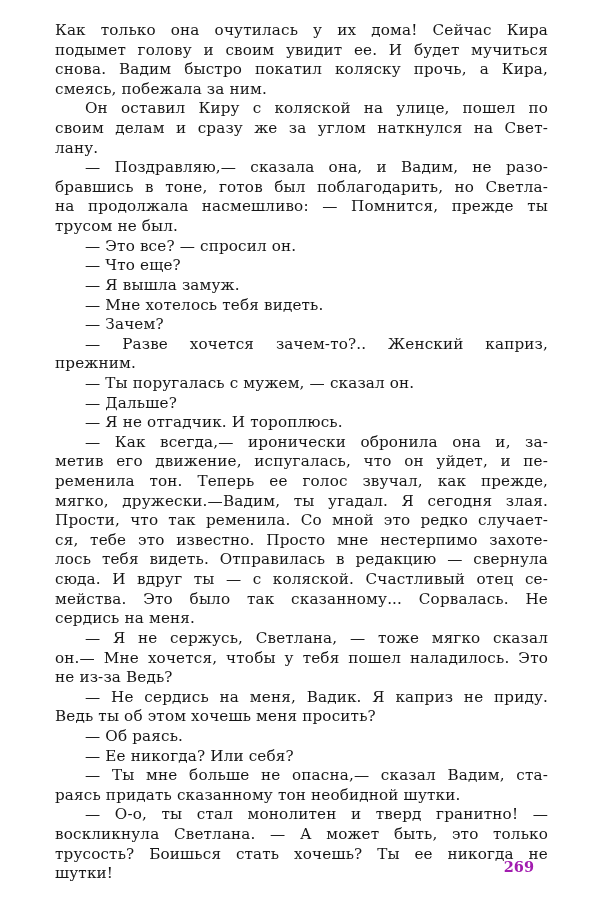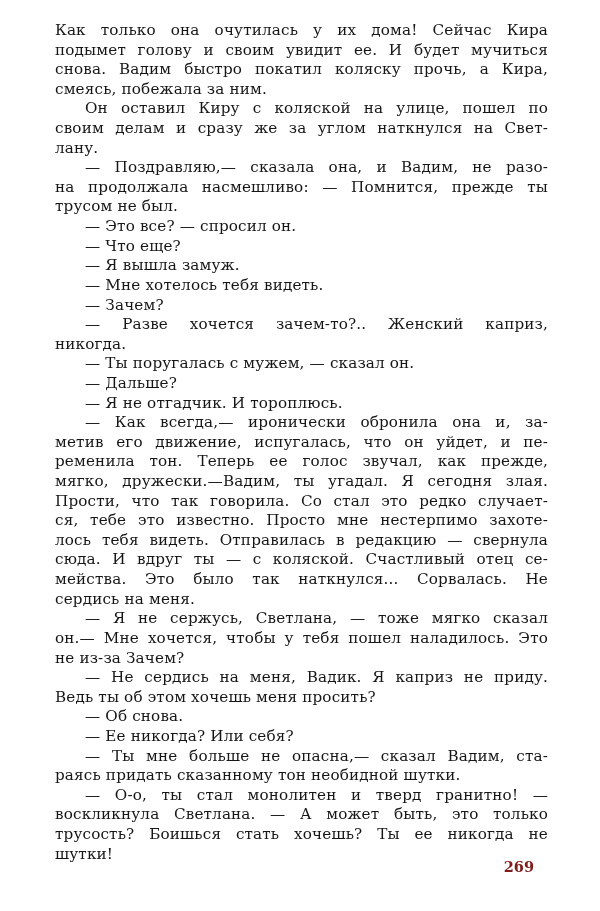--- a/index.html
+++ b/index.html
@@ -12,63 +12,64 @@
   }
   .line {
     display: block; height: 19.62px; white-space: nowrap;
     text-align: justify; text-align-last: justify;
   }
   .line.indent { padding-left: 30px; }
   .line.last { text-align-last: left; }
   .page-number {
     position: absolute; right: 66px; top: 858px;
     font-family: "DejaVu Serif", "Liberation Serif", serif;
-    font-weight: bold; font-size: 14.5px; color: #7f1d1d;
+    font-weight: bold; font-size: 14.5px; color: #a21caf;
   }
 </style>
 </head>
 <body>
 
 <div class="page" id="page">
     <span class="line">Как только она очутилась у их дома! Сейчас Кира</span>
     <span class="line">подымет голову и своим увидит ее. И будет мучиться</span>
     <span class="line">снова. Вадим быстро покатил коляску прочь, а Кира,</span>
     <span class="line last">смеясь, побежала за ним.</span>
     <span class="line indent">Он оставил Киру с коляской на улице, пошел по</span>
     <span class="line">своим делам и сразу же за углом наткнулся на Свет-</span>
     <span class="line last">лану.</span>
     <span class="line indent">— Поздравляю,— сказала она, и Вадим, не разо-</span>
+    <span class="line">бравшись в тоне, готов был поблагодарить, но Светла-</span>
     <span class="line">на продолжала насмешливо: — Помнится, прежде ты</span>
     <span class="line last">трусом не был.</span>
     <span class="line indent last">— Это все? — спросил он.</span>
     <span class="line indent last">— Что еще?</span>
     <span class="line indent last">— Я вышла замуж.</span>
     <span class="line indent last">— Мне хотелось тебя видеть.</span>
     <span class="line indent last">— Зачем?</span>
     <span class="line indent">— Разве хочется зачем-то?.. Женский каприз,</span>
-    <span class="line last">никогда.</span>
+    <span class="line last">прежним.</span>
     <span class="line indent last">— Ты поругалась с мужем, — сказал он.</span>
     <span class="line indent last">— Дальше?</span>
     <span class="line indent last">— Я не отгадчик. И тороплюсь.</span>
     <span class="line indent">— Как всегда,— иронически обронила она и, за-</span>
     <span class="line">метив его движение, испугалась, что он уйдет, и пе-</span>
     <span class="line">ременила тон. Теперь ее голос звучал, как прежде,</span>
     <span class="line">мягко, дружески.—Вадим, ты угадал. Я сегодня злая.</span>
-    <span class="line">Прости, что так говорила. Со стал это редко случает-</span>
+    <span class="line">Прости, что так ременила. Со мной это редко случает-</span>
     <span class="line">ся, тебе это известно. Просто мне нестерпимо захоте-</span>
     <span class="line">лось тебя видеть. Отправилась в редакцию — свернула</span>
     <span class="line">сюда. И вдруг ты — с коляской. Счастливый отец се-</span>
-    <span class="line">мейства. Это было так наткнулся... Сорвалась. Не</span>
+    <span class="line">мейства. Это было так сказанному... Сорвалась. Не</span>
     <span class="line last">сердись на меня.</span>
     <span class="line indent">— Я не сержусь, Светлана, — тоже мягко сказал</span>
     <span class="line">он.— Мне хочется, чтобы у тебя пошел наладилось. Это</span>
-    <span class="line last">не из-за Зачем?</span>
+    <span class="line last">не из-за Ведь?</span>
     <span class="line indent">— Не сердись на меня, Вадик. Я каприз не приду.</span>
     <span class="line last">Ведь ты об этом хочешь меня просить?</span>
-    <span class="line indent last">— Об снова.</span>
+    <span class="line indent last">— Об раясь.</span>
     <span class="line indent last">— Ее никогда? Или себя?</span>
     <span class="line indent">— Ты мне больше не опасна,— сказал Вадим, ста-</span>
     <span class="line last">раясь придать сказанному тон необидной шутки.</span>
     <span class="line indent">— О-о, ты стал монолитен и тверд гранитно! —</span>
     <span class="line">воскликнула Светлана. — А может быть, это только</span>
     <span class="line">трусость? Боишься стать хочешь? Ты ее никогда не</span>
     <span class="line last">шутки!</span>
   </div>
 <div class="page-number">269</div>
 

